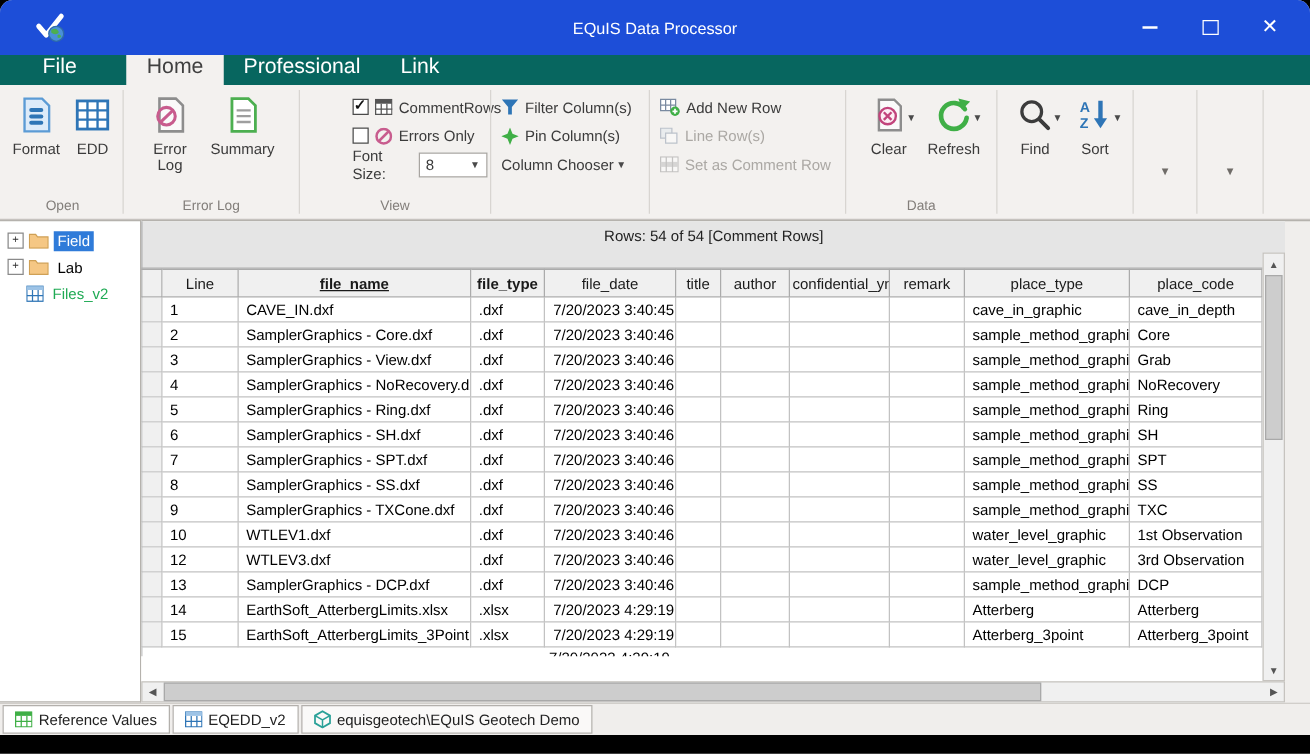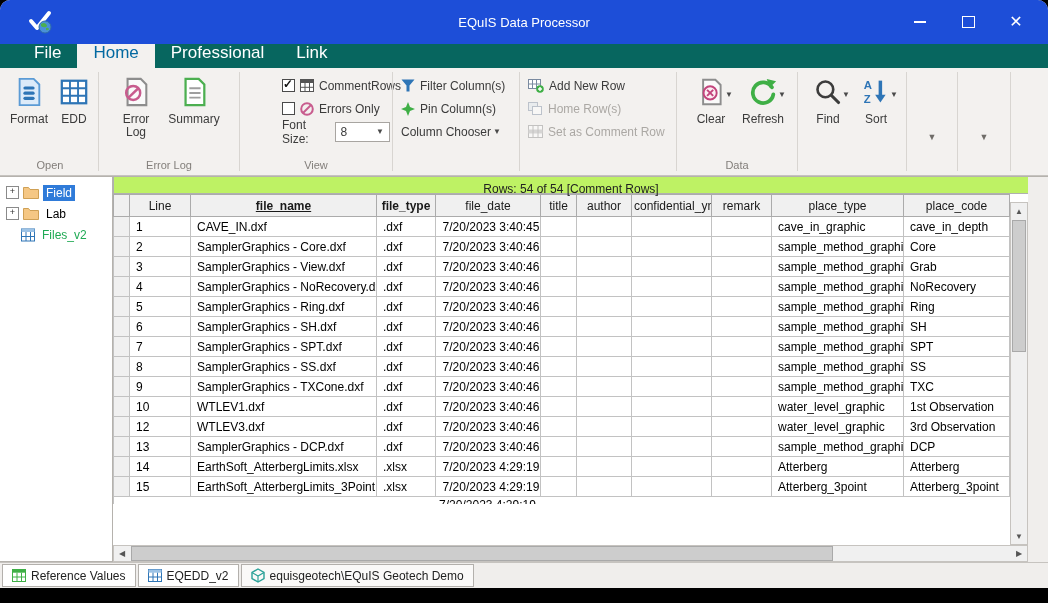--- a/index.html
+++ b/index.html
@@ -9,21 +9,21 @@
   .appicon{margin-left:28px;width:26px;height:26px;position:relative;}
   .title{position:absolute;left:0;right:0;text-align:center;color:#fff;font-size:13px;}
   .win-controls{position:absolute;right:8px;top:0;height:44px;display:flex;align-items:center;}
   .winbtn{width:48px;height:44px;display:flex;align-items:center;justify-content:center;color:#fff;}
   .minbar{width:12px;height:2px;background:#fff;}
   .maxbox{width:11px;height:10px;border:1.5px solid #fff;}
   .closex{font-size:16px;line-height:1;color:#fff;}
   
   .menubar{height:24px;background:#07665f;display:flex;align-items:flex-end;padding-left:18px;}
   .mtab{color:#fff;font-size:17px;padding:4px 16px 5px 16px;}
-  .mtab.active{background:#f3f1ef;color:#0369a1;}
+  .mtab.active{background:#f3f1ef;color:#404040;margin-left:24px;}
   
   .ribbon{height:108px;background:#f3f1ef;display:flex;align-items:stretch;padding-left:4px;border-bottom:1px solid #c6c3bf;box-sizing:border-box;}
   .rgroup{display:flex;flex-direction:column;}
   .rgroup-content{flex:1;display:flex;align-items:flex-start;padding-top:6px;}
   .rgroup-caption{height:17px;text-align:center;font-size:11px;color:#827e7a;line-height:15px;}
   .rdivider{width:1px;background:#d8d5d1;margin:4px 2px;}
   .rbtn-large{display:flex;flex-direction:column;align-items:center;width:50px;margin:0 1px;position:relative;}
   .rbtn-iconrow{height:36px;display:flex;align-items:center;justify-content:center;position:relative;}
   .rbtn-label{font-size:12px;color:#3b3b3b;text-align:center;line-height:13px;margin-top:3px;white-space:pre-line;}
   .dd{font-size:8px;color:#4a4a4a;margin-left:2px;}
@@ -41,21 +41,21 @@
   .tree{width:113px;background:#fff;border:1px solid #b5b2ad;border-left:none;box-sizing:border-box;padding-top:5px;}
   .tree-item{display:flex;align-items:center;height:21px;padding-left:6px;font-size:12px;}
   .expander{width:11px;height:11px;border:1px solid #8a8a8a;background:#fff;font-size:9px;line-height:9px;text-align:center;color:#333;margin-right:4px;flex:none;}
   .expander.spacer{border:none;background:transparent;}
   .tree-label{padding:1px 3px;color:#000;}
   .tree-label.selected{background:#2f7bd9;color:#fff;}
   .tree-label.green{color:#1faa54;}
   .tree-icon{margin-right:4px;display:flex;}
   
   .gridarea{position:relative;width:915px;background:#fff;border-top:1px solid #b5b2ad;box-sizing:border-box;}
-  .statusbar{height:17px;background:#bef264;border-bottom:1px solid #b0b0b0;border-left:1px solid #b0b0b0;text-align:center;font-size:12px;color:#222;line-height:25px;box-sizing:border-box;}
+  .statusbar{height:38px;background:#e5e5e5;border-bottom:1px solid #b0b0b0;border-left:1px solid #b0b0b0;text-align:center;font-size:12px;color:#222;line-height:25px;box-sizing:border-box;}
   table.grid{border-collapse:collapse;table-layout:fixed;width:896px;font-size:12px;}
   table.grid td{border:1px solid #c2c2c2;height:20px;padding:0 0 0 6px;white-space:nowrap;overflow:hidden;box-sizing:border-box;color:#000;}
   table.grid tr.hdr td{background:#f0f0f0;border-color:#ababab;text-align:center;padding:0 2px;height:22px;color:#1a1a1a;}
   td.corner{background:#f0f0f0;}
   td.rowhdr{background:#f0f0f0;border-color:#ababab;padding:0;}
   tr.hdr td.yellow{background:#ffffc2;color:#dd1111;font-weight:bold;}
   tr.hdr td.yellow.uline{text-decoration:underline;}
   .c0{width:61px;}.c1{width:186px;}.c2{width:59px;}.c3{width:105px;}.c4{width:36px;}
   .c5{width:55px;}.c6{width:80px;}.c7{width:60px;}.c8{width:132px;}.c9{width:106px;}
   .cw{width:16px;}
@@ -261,21 +261,21 @@
           </span>
           <span>Add New Row</span>
         </div>
         <div class="smallrow disabled">
           <span class="sicon">
             <svg width="15" height="14" viewBox="0 0 15 14" opacity="0.45">
                 <rect x="0.5" y="0.5" width="9" height="8" fill="#dfe6ee" stroke="#7a8aa0"></rect>
                 <rect x="4.5" y="4.5" width="9" height="8" fill="#fff" stroke="#7a8aa0"></rect>
               </svg>
           </span>
-          <span>Home Row(s)</span>
+          <span>Line Row(s)</span>
         </div>
         <div class="smallrow disabled">
           <span class="sicon">
             <svg width="15" height="13" viewBox="0 0 15 13" opacity="0.45">
                 <rect x="0.5" y="0.5" width="14" height="12" fill="#fff" stroke="#8a8a8a"></rect>
                 <rect x="0.5" y="4.5" width="14" height="4" fill="#b5b5b5"></rect>
                 <line x1="5" y1="0.5" x2="5" y2="12.5" stroke="#8a8a8a"></line>
                 <line x1="10" y1="0.5" x2="10" y2="12.5" stroke="#8a8a8a"></line>
               </svg>
           </span>

